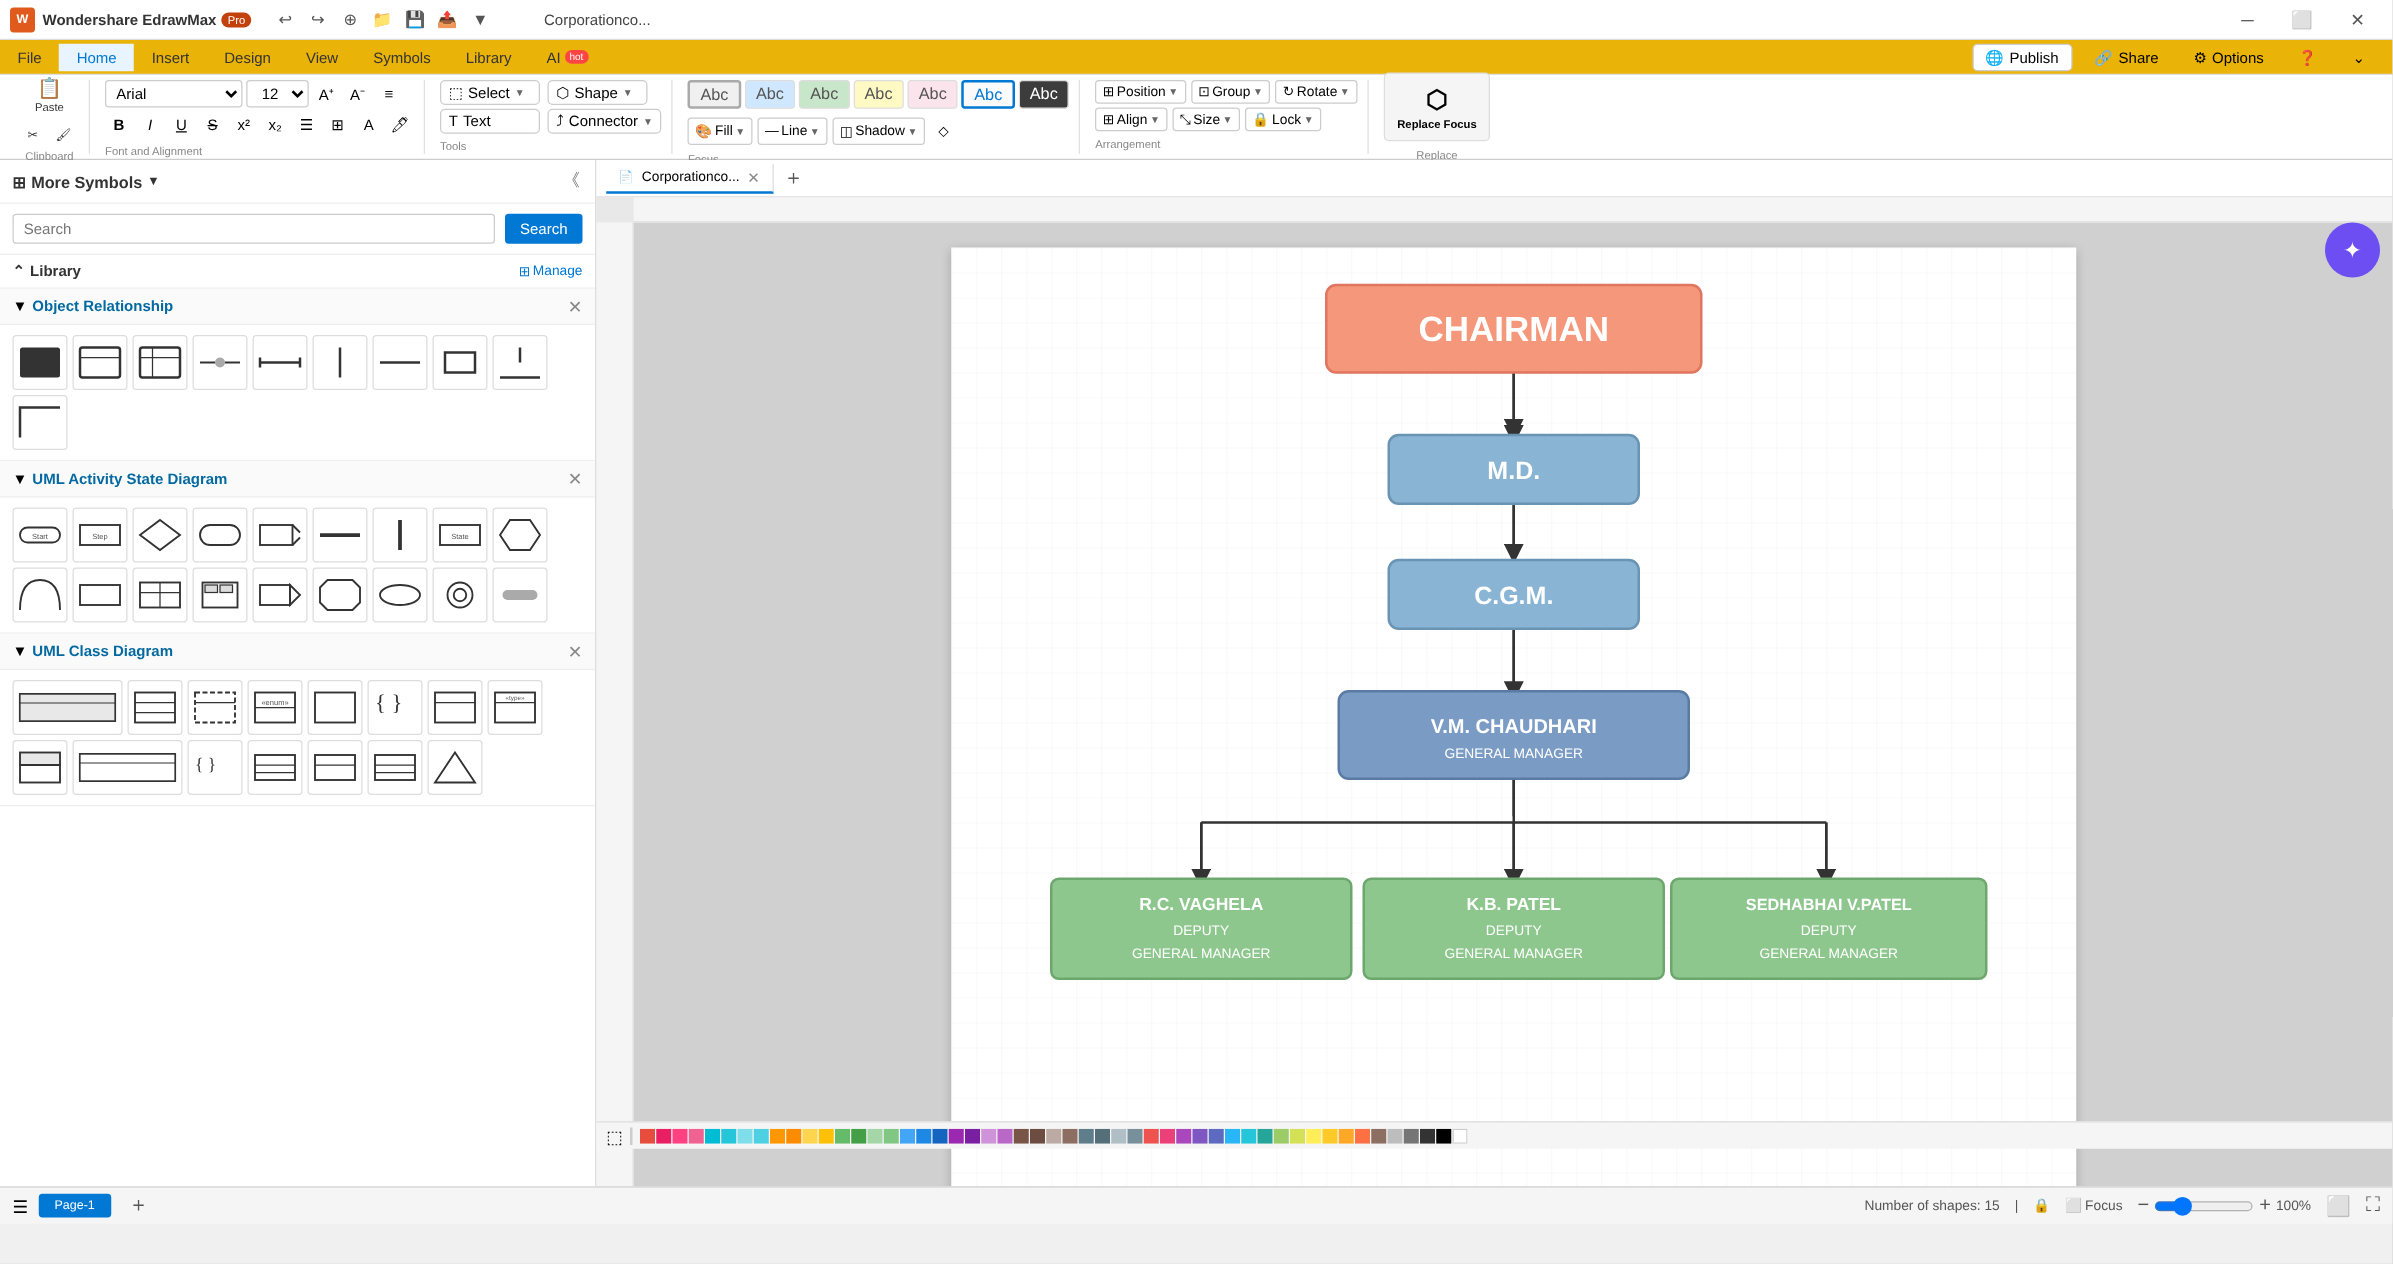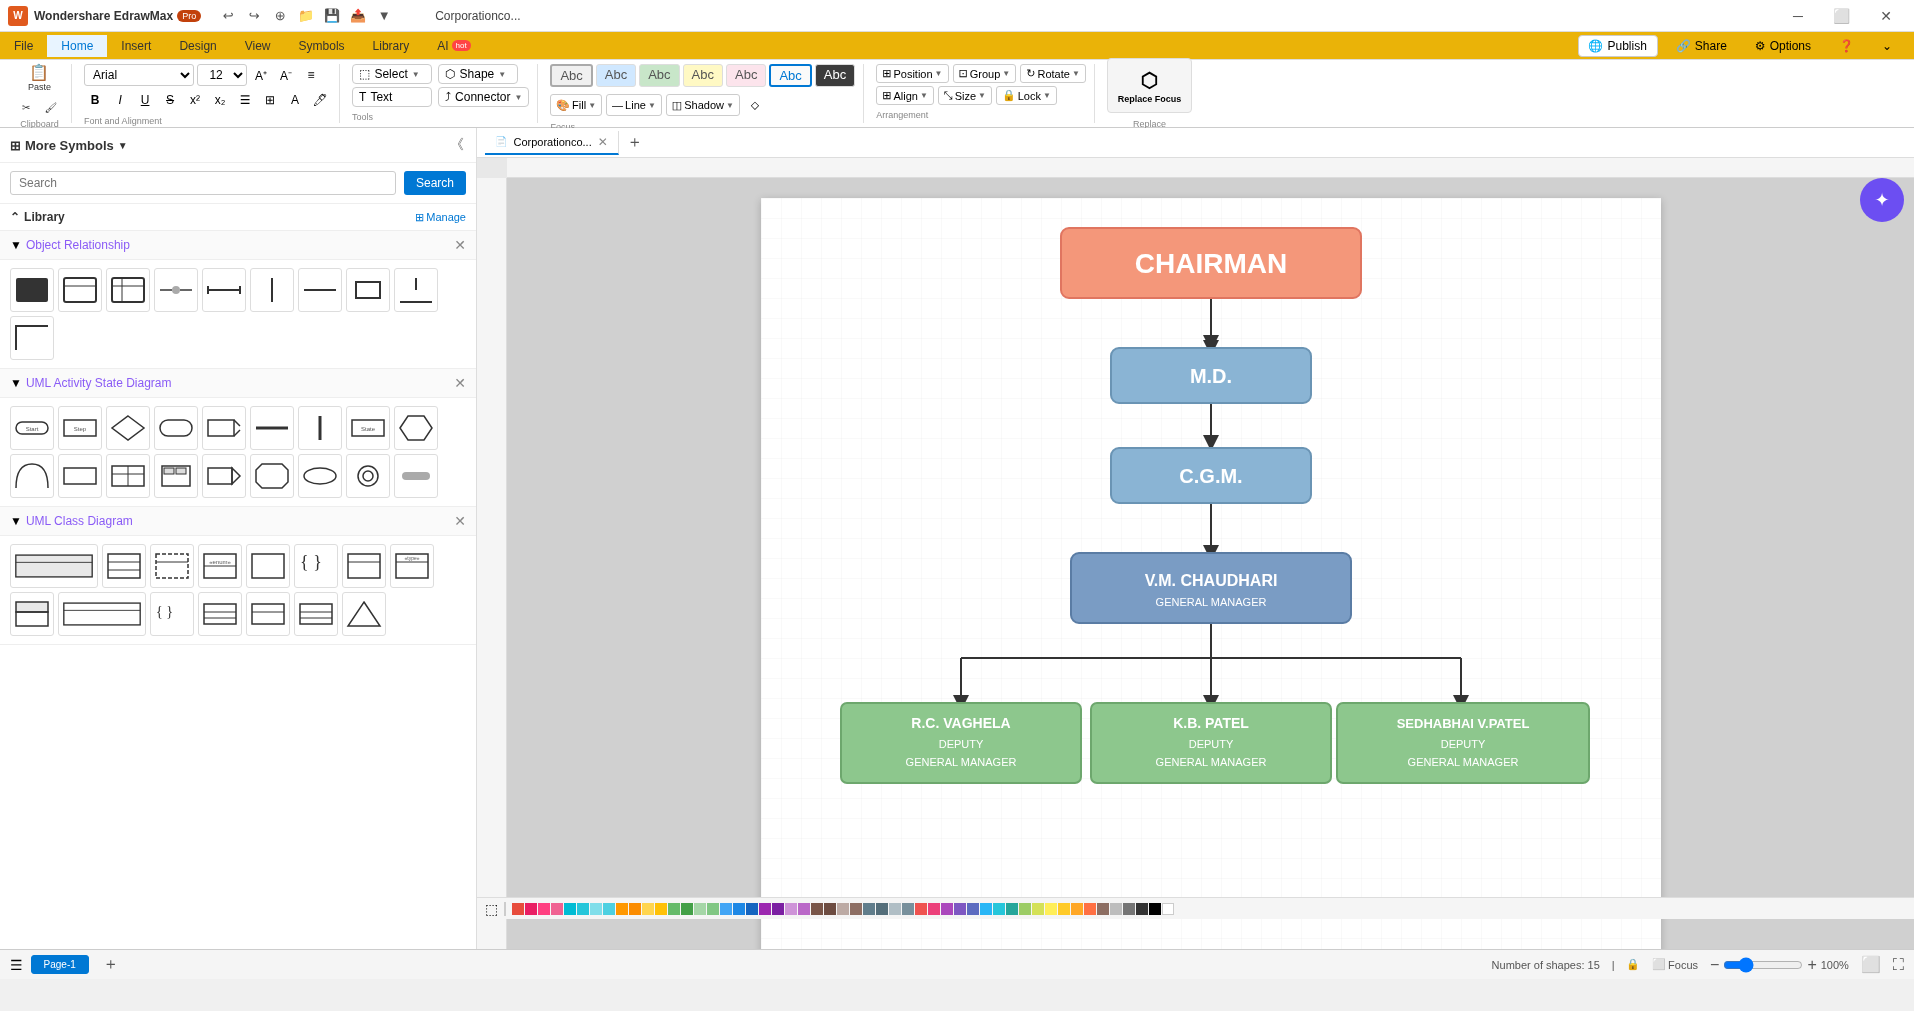--- a/index.html
+++ b/index.html
@@ -53,21 +53,21 @@
     #panel-header .collapse-btn { margin-left: auto; cursor: pointer; font-size: 14px; color: #666; padding: 2px; }
     #search-bar { display: flex; padding: 8px 10px; gap: 8px; border-bottom: 1px solid #eee; }
     #search-bar input { flex: 1; border: 1px solid #ccc; border-radius: 3px; padding: 4px 8px; font-size: 12px; }
     #search-bar .search-btn { background: #0078d4; color: white; border: none; border-radius: 3px; padding: 4px 12px; cursor: pointer; font-size: 12px; }
     #library-row { display: flex; align-items: center; padding: 6px 10px; border-bottom: 1px solid #eee; }
     #library-row .lib-label { font-size: 12px; font-weight: 600; color: #333; display: flex; align-items: center; gap: 4px; }
     #library-row .manage-btn { margin-left: auto; font-size: 11px; color: #0078d4; cursor: pointer; display: flex; align-items: center; gap: 2px; }
     #shapes-panel { flex: 1; overflow-y: auto; }
     .shape-section { border-bottom: 1px solid #eee; }
     .section-header { display: flex; align-items: center; padding: 6px 10px; cursor: pointer; background: #fafafa; border-bottom: 1px solid #eee; }
-    .section-header .sec-title { font-size: 12px; font-weight: 400; color: #8b5cf6; margin-left: 4px; }
+    .section-header .sec-title { font-size: 12px; font-weight: 700; color: #0369a1; margin-left: 4px; }
     .section-header .close-btn { margin-left: auto; font-size: 14px; color: #888; cursor: pointer; }
     .shapes-grid { display: flex; flex-wrap: wrap; gap: 4px; padding: 8px 10px; }
     .shape-item { width: 44px; height: 44px; border: 1px solid #ddd; border-radius: 3px; display: flex; align-items: center; justify-content: center; cursor: pointer; background: #fff; }
 
     
     #canvas-area { flex: 1; background: #e8e8e8; position: relative; overflow: hidden; }
     #canvas-tabs { display: flex; align-items: center; background: #fff; border-bottom: 1px solid #ddd; padding: 0 8px; height: 30px; }
     .ruler-h { position: absolute; top: 30px; left: 30px; right: 0; height: 20px; background: #f5f5f5; border-bottom: 1px solid #ddd; z-index: 5; }
     .ruler-v { position: absolute; top: 50px; left: 0; width: 30px; bottom: 0; background: #f5f5f5; border-right: 1px solid #ddd; z-index: 5; }
     .canvas-content { position: absolute; top: 50px; left: 30px; right: 0; bottom: 0; background: #d0d0d0; display: flex; align-items: flex-start; justify-content: center; overflow: hidden; }

